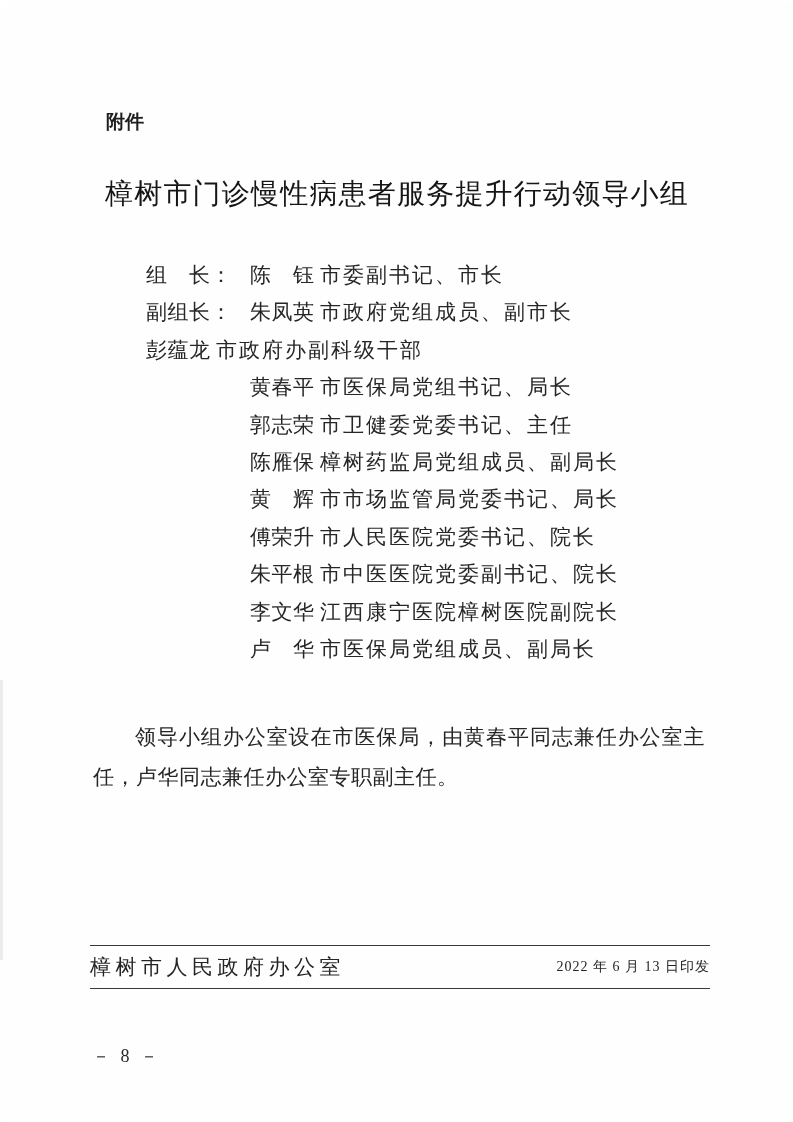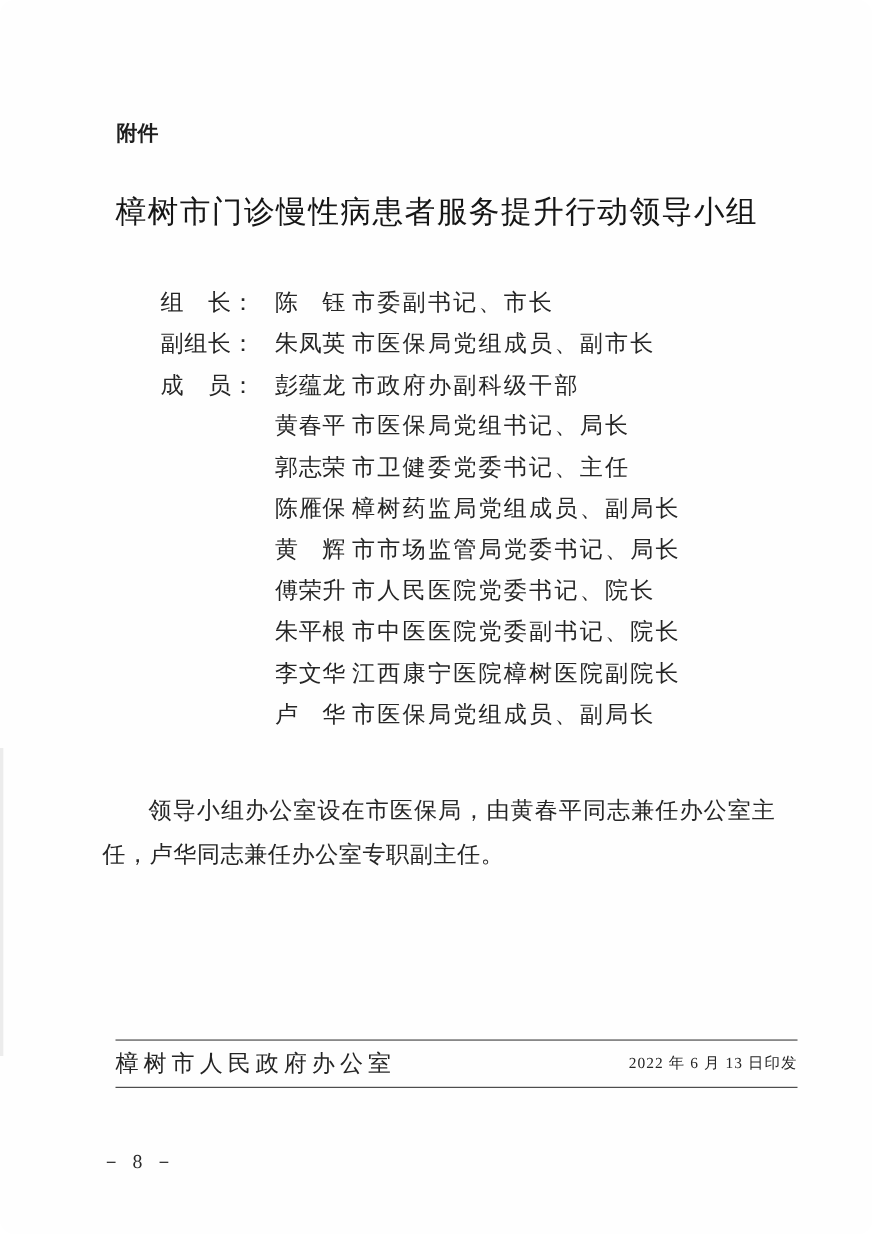--- a/index.html
+++ b/index.html
@@ -64,21 +64,21 @@
     width: 612px;
     font-size: 21px; line-height: 40px;
     letter-spacing: 0.5px;
     text-align: justify;
     text-indent: 2em;
     color: #262626;
     margin-top: 13px;
   }
   .colophon {
     position: absolute;
-    left: 105px; top: 945px;
+    left: 90px; top: 945px;
     width: 620px; height: 44px;
     border-top: 1.6px solid #3a3a3a;
     border-bottom: 1.6px solid #3a3a3a;
     display: flex;
     align-items: center;
     justify-content: space-between;
   }
   .issuer {
     font-size: 21px;
     letter-spacing: 4.5px;
@@ -110,24 +110,23 @@
 
   <div class="roster">
     <div class="roster-row">
       <span class="roster-role">组　长：</span>
       <span class="roster-name">陈　钰</span>
       <span class="roster-duty">市委副书记、市长</span>
     </div>
     <div class="roster-row">
       <span class="roster-role">副组长：</span>
       <span class="roster-name">朱凤英</span>
-      <span class="roster-duty">市医保局党组成员、副市长</span>
+      <span class="roster-duty">市政府党组成员、副市长</span>
     </div>
     <div class="roster-row">
-      <span class="roster-role">成　员：</span>
       <span class="roster-name">彭蕴龙</span>
       <span class="roster-duty">市政府办副科级干部</span>
     </div>
     <div class="roster-row">
       <span class="roster-role"></span>
       <span class="roster-name">黄春平</span>
       <span class="roster-duty">市医保局党组书记、局长</span>
     </div>
     <div class="roster-row">
       <span class="roster-role"></span>

